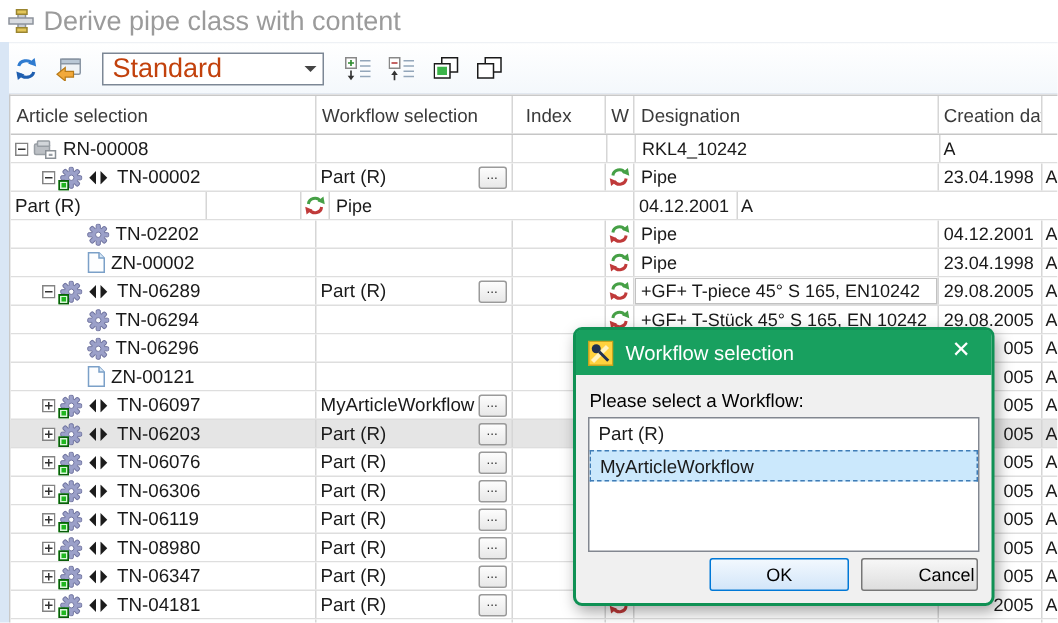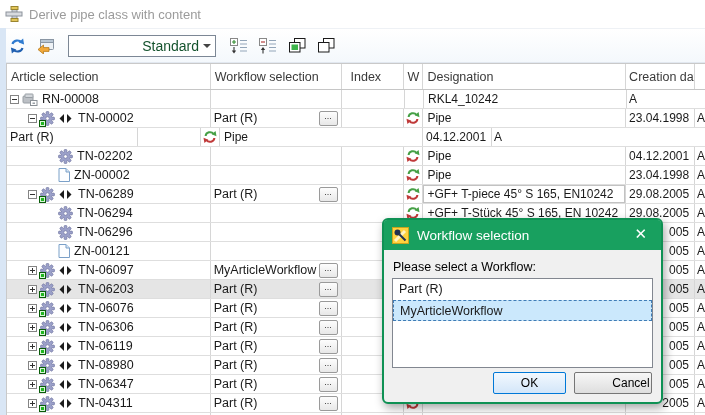--- a/index.html
+++ b/index.html
@@ -6,26 +6,26 @@
   body{
     width:705px;height:415px;overflow:hidden;position:relative;
     background:#ffffff;
     font-family:"Liberation Sans","DejaVu Sans",sans-serif;
     font-size:12px;color:#1a1a1a;
     -webkit-font-smoothing:antialiased;
   }
   
   .titlebar{position:absolute;left:0;top:0;width:705px;height:28px;display:flex;align-items:center;background:#fff;border-bottom:1px solid #eef1f5;}
   .titlebar .app-icon{margin:0 6px 0 5px;display:flex;}
-  .titlebar .title-text{color:#9b9b9b;font-size:13px;text-align:right;}
+  .titlebar .title-text{color:#9b9b9b;font-size:18px;text-align:right;}
   
   .toolbar{position:absolute;left:0;top:29px;width:705px;height:33px;display:flex;align-items:center;background:linear-gradient(#ffffff,#f4f8fc);border-bottom:1px solid #e2e8f0;}
   .tbtn{width:24px;height:24px;display:flex;align-items:center;justify-content:center;margin-left:5px;background:transparent;border:none;padding:0;cursor:default;}
   .combo{width:148px;height:22px;margin-left:10px;background:#fff;border:1px solid #7c8795;display:flex;align-items:center;box-sizing:border-box;}
-  .combo .combo-text{flex:1;padding-left:6px;font-size:14px;color:#14532d;text-align:right;}
+  .combo .combo-text{flex:1;padding-left:6px;font-size:18px;color:#c2410c;}
   .combo .combo-arrow{width:16px;display:flex;align-items:center;justify-content:center;}
   .combo .combo-arrow i{width:0;height:0;border-left:4px solid transparent;border-right:4px solid transparent;border-top:4px solid #444;}
   .tb-right{display:flex;align-items:center;margin-left:6px;}
   
   .gutter{position:absolute;left:0;top:28px;width:6px;height:387px;background:#d9e6f5;}
   
   .grid{position:absolute;left:6px;top:63px;width:699px;height:352px;border-top:1px solid #c9c9c9;border-left:1px solid #c9c9c9;overflow:hidden;background:#fff;box-sizing:border-box;}
   .hrow{display:flex;height:26px;border-bottom:1px solid #c6c6c6;box-sizing:border-box;background:#fff;}
   .hcell{box-sizing:border-box;border-right:1px solid #d6d6d6;display:flex;align-items:center;padding-left:4px;color:#3a3a3a;font-size:12.5px;overflow:hidden;white-space:nowrap;}
   .row{display:flex;height:19px;box-sizing:border-box;border-bottom:1px solid #dedede;background:#fff;}
@@ -52,21 +52,21 @@
   .dlg-title{height:30px;background:#18a05f;border-radius:3px 3px 0 0;display:flex;align-items:center;position:relative;}
   .dlg-title .dlg-icon{margin:0 8px 0 8px;display:flex;}
   .dlg-title .dlg-text{color:#fff;font-size:13.5px;}
   .dlg-close{position:absolute;right:10px;top:4px;color:#fff;font-size:15px;background:none;border:none;padding:2px 4px;line-height:16px;}
   .dlg-label{position:absolute;left:9px;top:40px;font-size:12.5px;color:#000;}
   .listbox{position:absolute;left:8px;top:58px;width:261px;height:90px;background:#fff;border:1px solid #828790;box-sizing:border-box;overflow:hidden;}
   .litem{height:21px;line-height:21px;padding-left:6px;font-size:12.5px;box-sizing:border-box;}
   .litem.sel{background:#cbe8fc;border:1px dashed #3f7cb6;}
   .dlg-btns{position:absolute;right:9px;bottom:8px;display:flex;gap:8px;}
   .btn{height:22px;font-size:12px;font-family:inherit;border-radius:2px;padding:0;}
-  .btn-ok{width:73px;border:1px solid #0078d7;background:linear-gradient(#f2f8fe,#d3e6f9);color:#000;}
+  .btn-ok{width:93px;border:1px solid #0078d7;background:linear-gradient(#f2f8fe,#d3e6f9);color:#000;}
   .btn-cancel{width:78px;border:1px solid #767676;background:linear-gradient(#f7f7f7,#dedede);color:#000;padding-left:36px;}
 </style>
 </head>
 <body>
 
 <div class="titlebar">
   <span class="app-icon">
     <svg width="18" height="16" viewBox="0 0 18 16">
       <rect x="7" y="1" width="5" height="14" fill="#c9cdd4" stroke="#8d939c"></rect>
       <rect x="1" y="6" width="16" height="4" fill="#d8dbe0" stroke="#8d939c"></rect>
@@ -833,21 +833,21 @@
                 <circle cx="8" cy="8" r="1.9" fill="#fff" stroke="#70749f" stroke-width="0.7"></circle>
               </svg>
               <span class="gmark"></span>
             </span>
             <span class="arrows">
               <svg width="13" height="9" viewBox="0 0 13 9">
                 <path d="M5 0 L0.5 4.5 L5 9 z" fill="#1c1c1c"></path>
                 <path d="M8 0 L12.5 4.5 L8 9 z" fill="#1c1c1c"></path>
               </svg>
             </span>
-            <span class="treetext">TN-04311</span>
+            <span class="treetext">TN-04181</span>
           </span>
         </div>
         <div class="cell c1">
           <span class="wf-text">Part (R)</span>
           <button class="dots">...</button>
         </div>
         <div class="cell c2"></div>
         <div class="cell c3">
           <span style="display: flex;">
             <svg width="14" height="14" viewBox="0 0 14 14">

